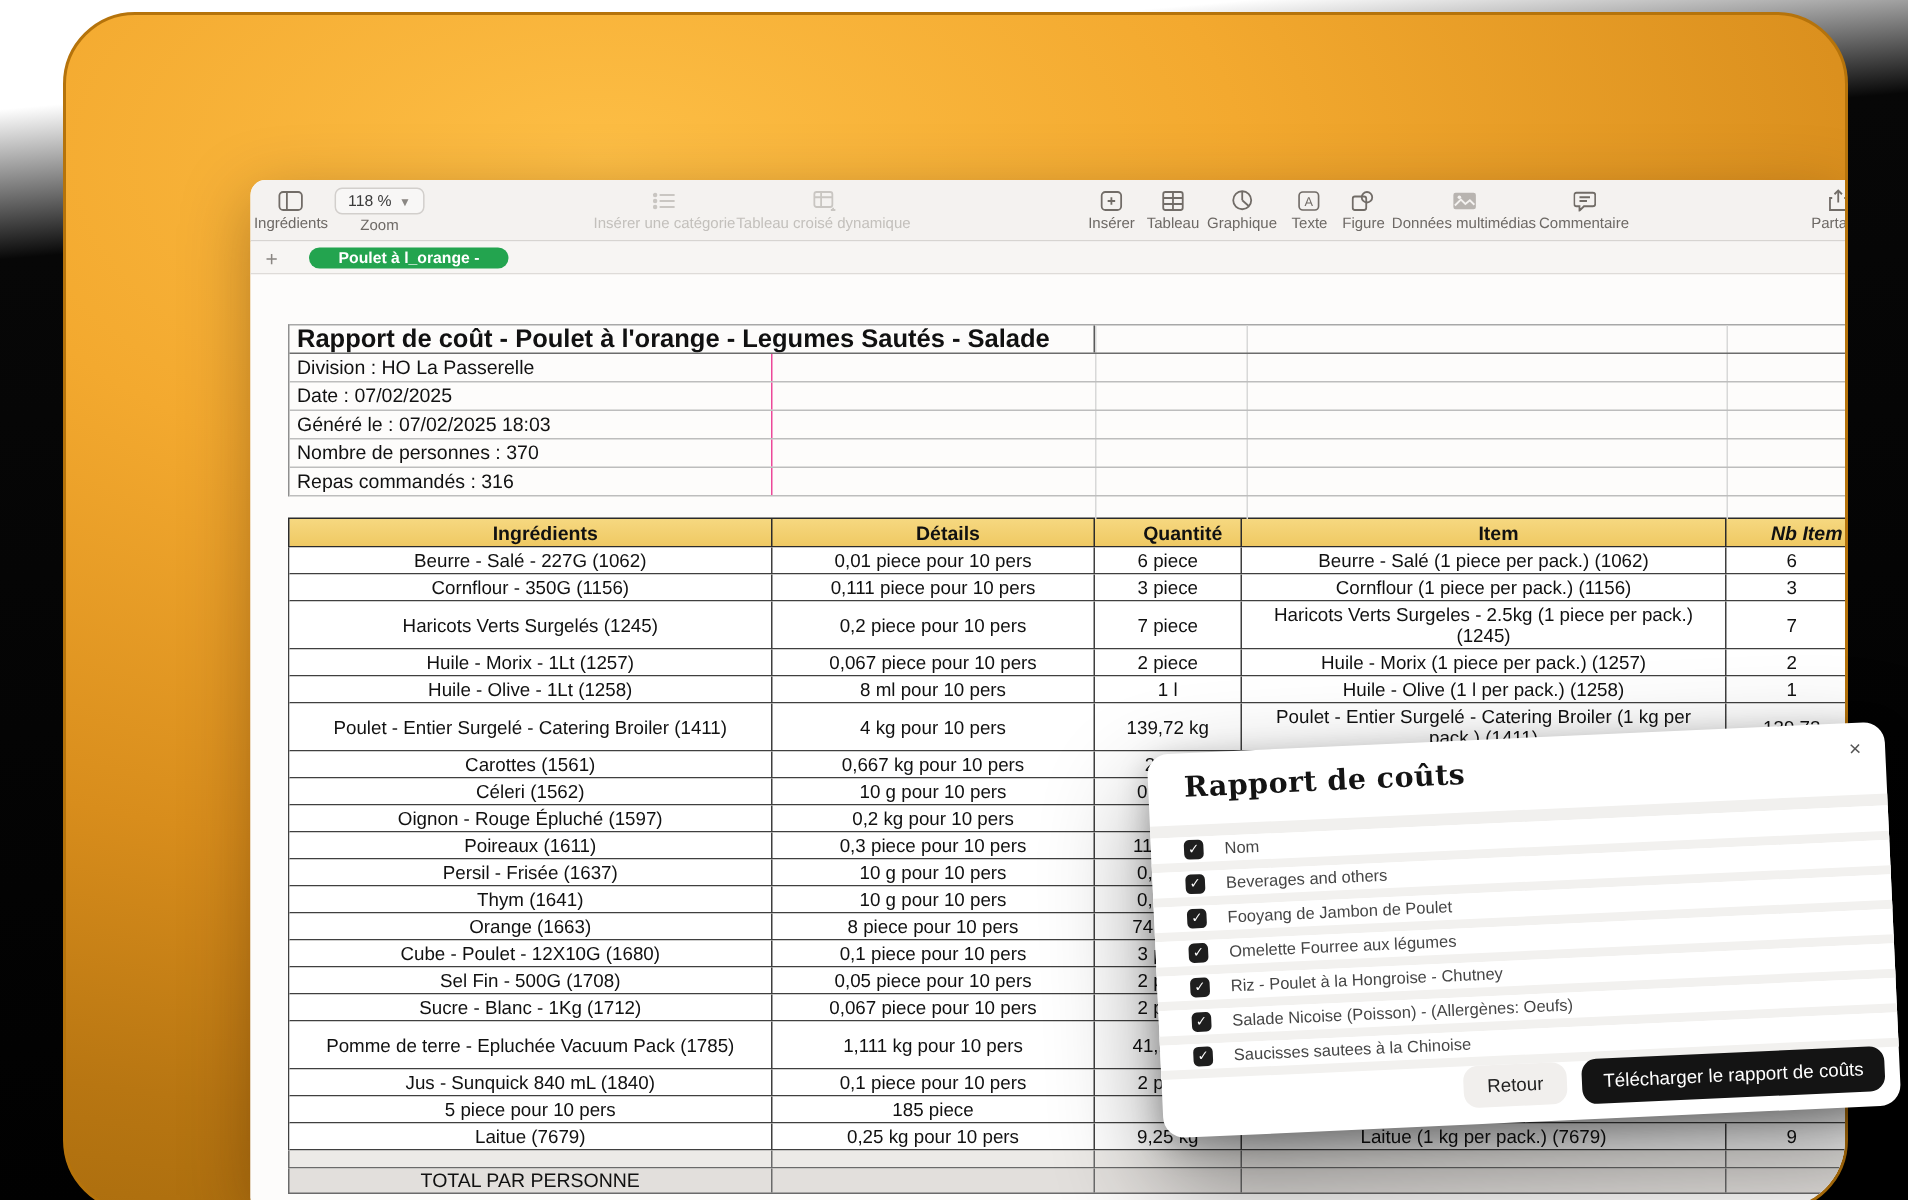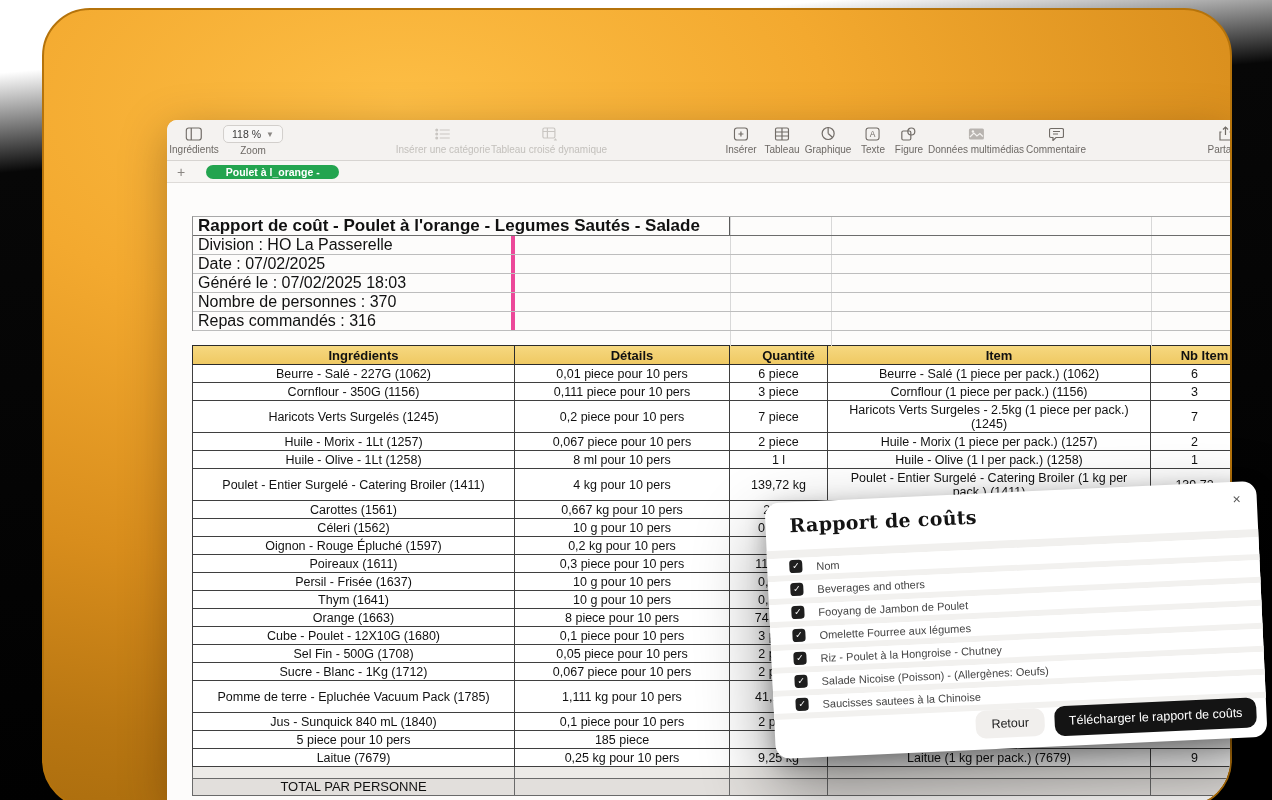--- a/index.html
+++ b/index.html
@@ -41,33 +41,33 @@
   .tab{
     margin-left:21px;background:#23a44f;color:#fff;font-size:10.5px;font-weight:bold;
     height:14px;line-height:14px;width:133px;text-align:center;border-radius:8px;
   }
   .sheet{position:relative;height:617px;background:#fdfcfb;overflow:hidden;}
   
   .rtable{position:absolute;left:25px;top:33px;width:1045px;color:#111;font-size:12.5px;}
   .info{position:relative;border-top:1px solid #a8a8a8;border-left:1px solid #8f8f8f;}
   .vline{position:absolute;top:0;width:1px;height:129px;background:#d8d8d8;z-index:0;}
   .info-row{position:relative;height:19px;box-sizing:border-box;border-bottom:1px solid #bdbdbd;z-index:1;}
-  .info-cell{height:100%;box-sizing:border-box;border-right:4px solid #ec4899;width:322px;
-    padding-left:5px;font-size:16px;line-height:18px;white-space:nowrap;overflow:hidden;}
+  .info-cell{height:100%;box-sizing:border-box;border-right:1px solid #ec4899;width:322px;
+    padding-left:5px;font-size:13px;line-height:18px;white-space:nowrap;overflow:hidden;}
   .info-row.titlerow{border-bottom:1px solid #6c6c6c;}
   .info-row.titlerow .info-cell{width:537px;border-right:1px solid #5a5a5a;font-weight:bold;font-size:17px;}
   .gap{height:14px;}
   .grid{display:grid;grid-template-columns:322px 215px 98px 323px 87px;box-sizing:border-box;}
   .thead{
     height:20px;border:1px solid #2b2b2b;
     background:linear-gradient(180deg,#f6d880,#efc963);
     font-weight:bold;font-size:13px;
   }
   .thead .hc{display:flex;align-items:center;justify-content:center;border-right:1px solid #2b2b2b;box-sizing:border-box;margin-left:20px;}
-  .thead .hc:last-child{border-right:none;}
+  .thead .hc:last-child{border-right:none;font-style:italic;}
   .tbody{border-left:1px solid #3f3f3f;border-right:1px solid #3f3f3f;}
   .trow{height:18px;border-bottom:1px solid #3f3f3f;background:#fff;}
   .trow.tall{height:32px;}
   .tc{
     display:flex;align-items:center;justify-content:center;text-align:center;
     border-right:1px solid #3f3f3f;box-sizing:border-box;padding:0 4px;line-height:1.12;overflow:hidden;
   }
   .tc:last-child{border-right:none;}
   .frow{box-sizing:border-box;border-left:1px solid #6a6a6a;border-right:1px solid #6a6a6a;border-bottom:1px solid #6a6a6a;}
   .frow .tc{border-right:1px solid #6a6a6a;}

